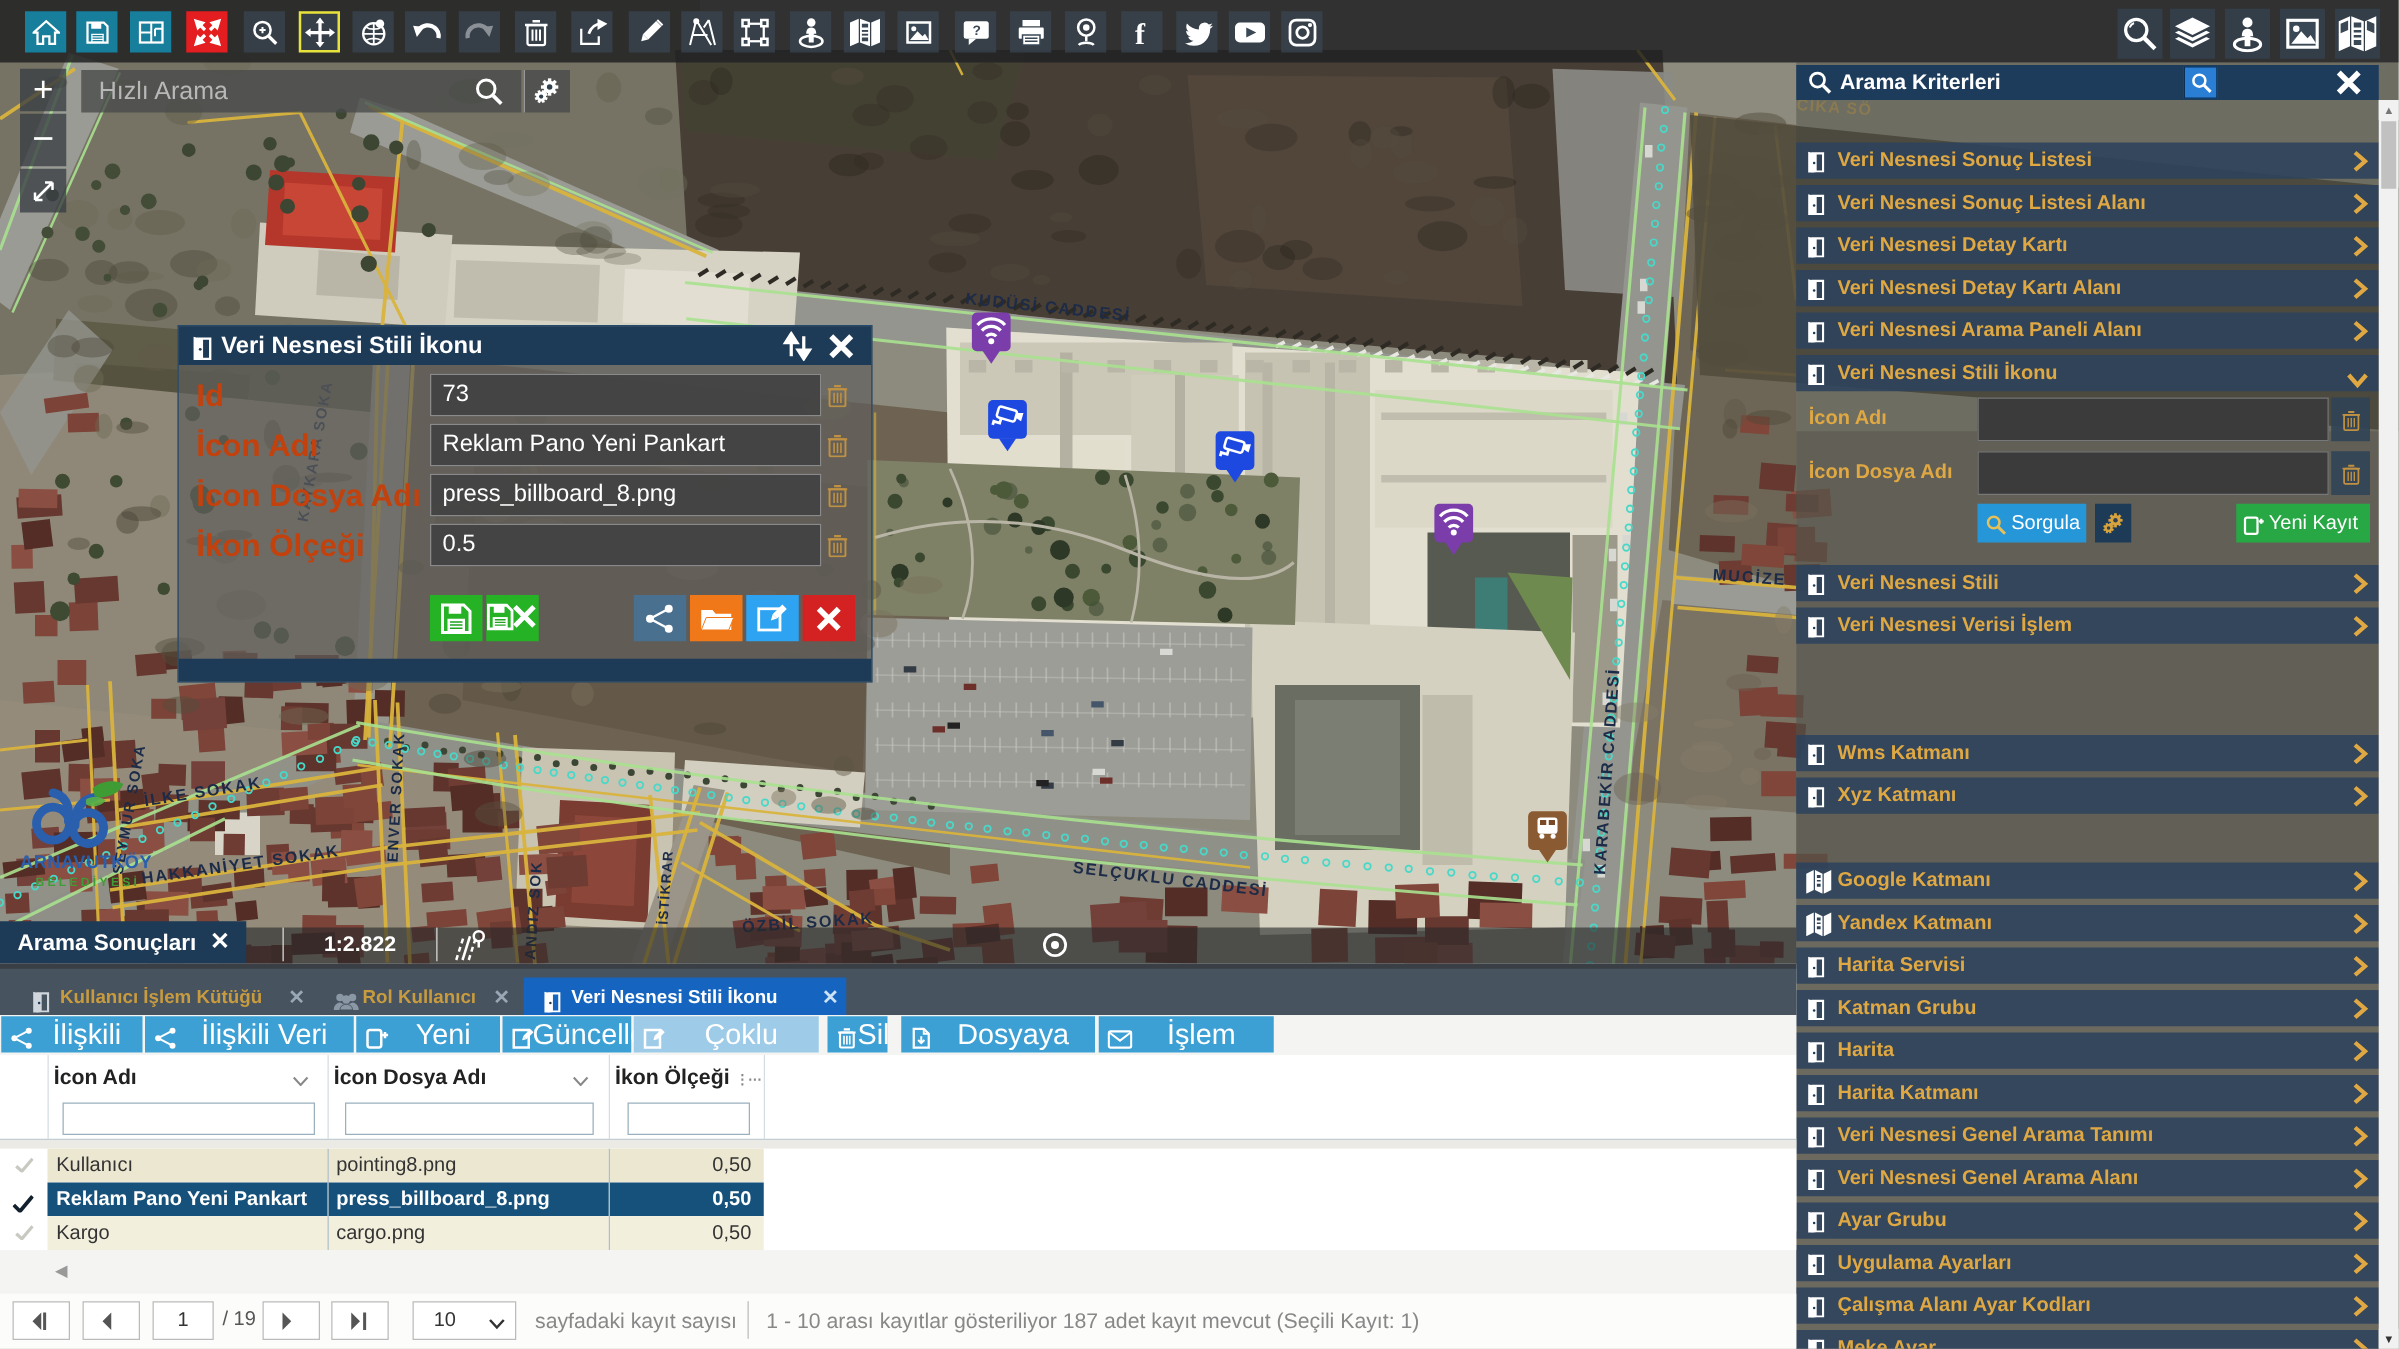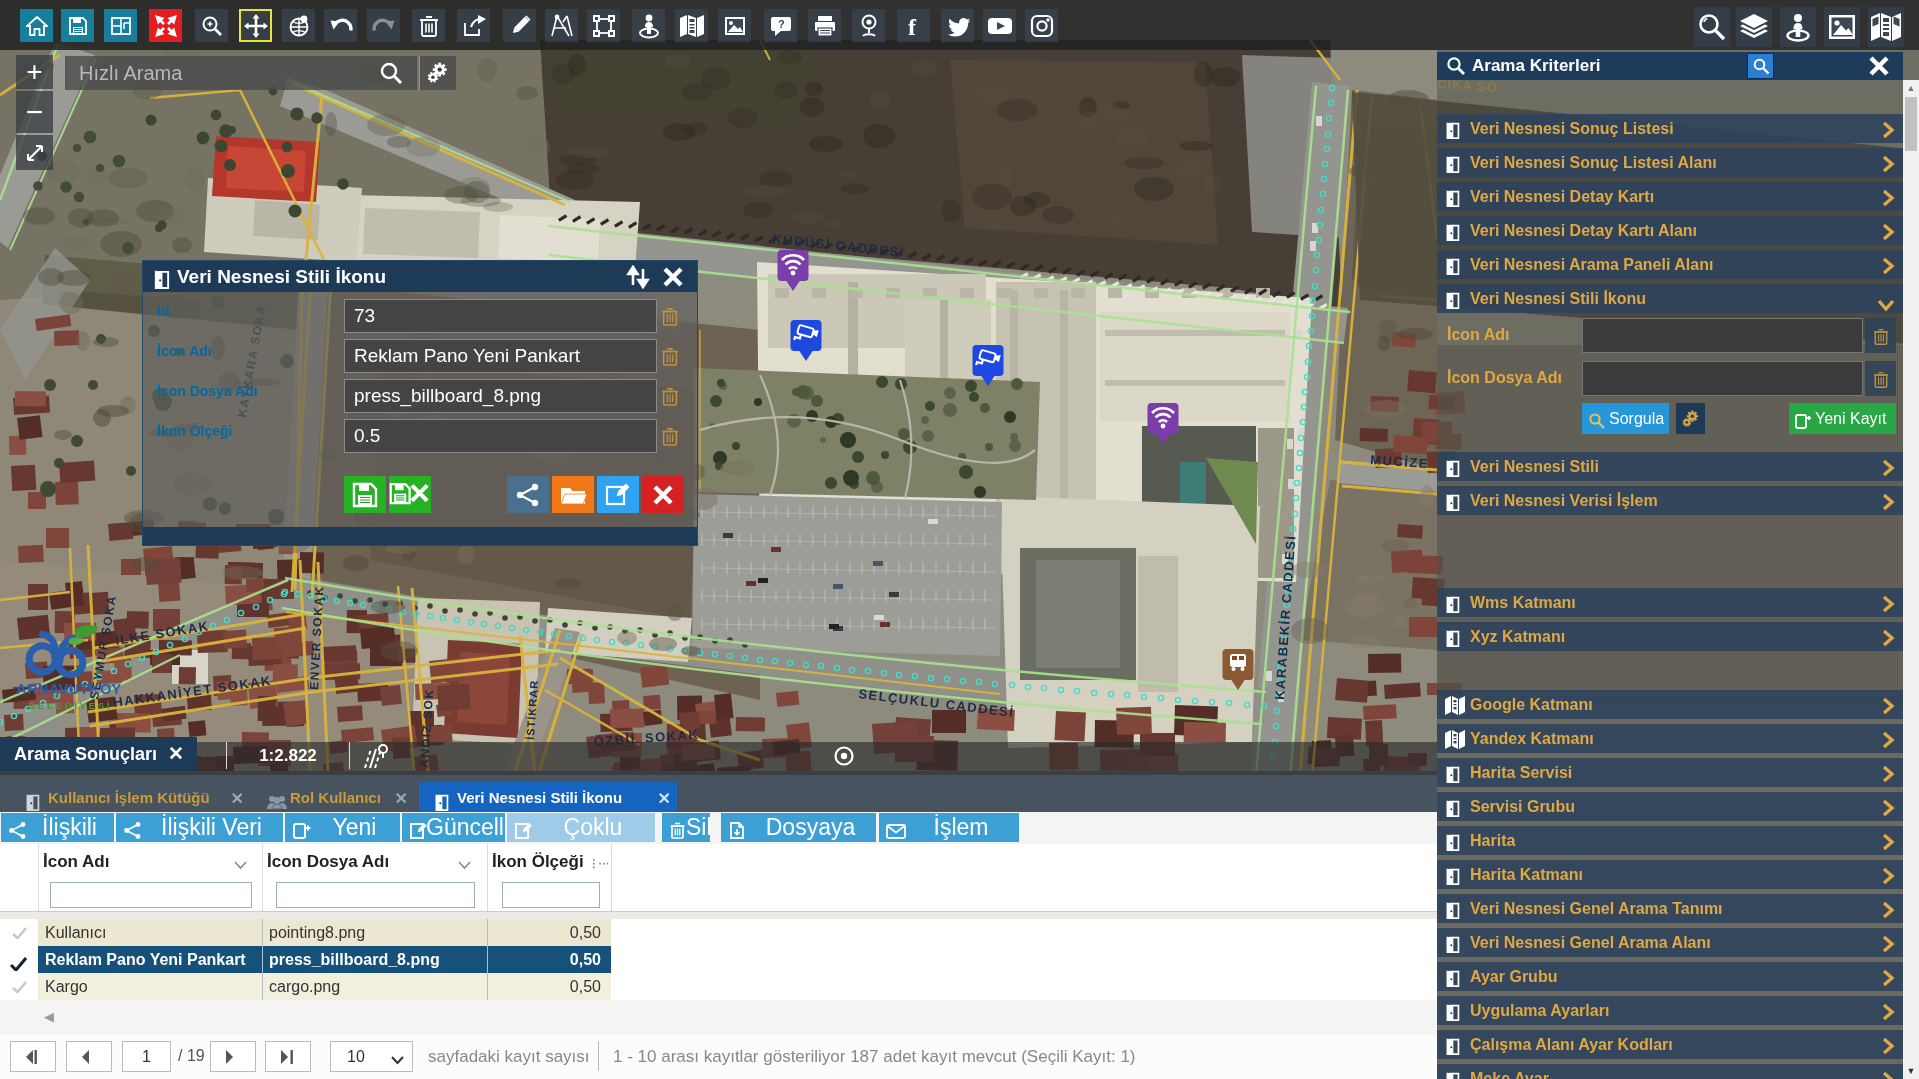--- a/index.html
+++ b/index.html
@@ -17,21 +17,21 @@
 
 .zbox { position:absolute; left:16px; width:37px; background:rgba(56,62,66,0.78); color:#fff; display:flex; align-items:center; justify-content:center; font-size:26px; }
 
 #qsearch { position:absolute; left:65px; top:56px; width:352px; height:34px; background:rgba(72,74,74,0.78); color:#b8b8b8; font-size:20px; line-height:34px; padding-left:14px; }
 #qsgear { position:absolute; left:419px; top:56px; width:37px; height:34px; background:rgba(72,74,74,0.78); border-left:1px solid #999; display:flex; align-items:center; justify-content:center; }
 #qsmag { position:absolute; left:378px; top:60px; }
 
 #dlg { position:absolute; left:142px; top:260px; width:556px; height:286px; background:rgba(96,96,92,0.70); border:1px solid #244a6b; }
 #dlg .title { position:absolute; left:0; top:0; width:100%; height:31px; background:#1d3a57; color:#fff; font-weight:bold; font-size:19px; line-height:31px; padding-left:34px; }
 #dlg .foot { position:absolute; left:0; bottom:0; width:100%; height:18px; background:#1d3a57; }
-.dlbl { position:absolute; left:14px; color:#0369a1; font-weight:bold; font-size:14px; }
+.dlbl { position:absolute; left:14px; color:#c2410c; font-weight:bold; font-size:25px; }
 .dinp { position:absolute; left:201px; width:313px; height:34px; background:rgba(66,66,66,0.92); border:1px solid #8a8a8a; color:#fff; font-size:19px; line-height:32px; padding-left:9px; }
 .dtrash { position:absolute; left:516px; width:22px; height:34px; display:flex; align-items:center; justify-content:center; }
 .dbtn { position:absolute; top:215px; width:42px; height:37px; display:flex; align-items:center; justify-content:center; }
 
 #rpanel { position:absolute; left:1437px; top:52px; width:482px; height:1027px; }
 #rphead { position:absolute; left:0; top:0; width:466px; height:28px; background:#1d3c5c; color:#fff; font-weight:bold; font-size:17px; }
 .prow { position:absolute; left:0; width:466px; height:29px; background:rgba(44,66,92,0.88); color:#dfa843; font-weight:bold; font-size:16px; line-height:29px; }
 .prow .txt { position:absolute; left:33px; top:0; }
 .prow .chev { position:absolute; right:8px; top:5px; }
 .pdoor { position:absolute; left:7px; top:5px; }
@@ -1818,21 +1818,21 @@
           </svg></span>
       </div>
       <div class="prow" style="top:740px">
         <span class="pdoor"><svg width="17" height="17" viewBox="0 0 17 17">
             <g transform="scale(0.85)">
               <path d="M6 2 H17 V19 H6" fill="none" stroke="#fff" stroke-width="2"></path>
               <polygon points="3,0.5 11,2.5 11,19.5 3,21.5" fill="#fff"></polygon>
               <circle cx="8.6" cy="11" r="1.2" fill="#1d3a57"></circle>
             </g>
           </svg></span>
-        <span class="txt">Servisi Grubu</span>
+        <span class="txt">Katman Grubu</span>
         <span class="chev" style="top:5px"><svg width="14" height="18" viewBox="0 0 14 18">
             <path d="M3 2 L11 9 L3 16" stroke="#dfa843" stroke-width="3.4" fill="none"></path>
           </svg></span>
       </div>
       <div class="prow" style="top:774px">
         <span class="pdoor"><svg width="17" height="17" viewBox="0 0 17 17">
             <g transform="scale(0.85)">
               <path d="M6 2 H17 V19 H6" fill="none" stroke="#fff" stroke-width="2"></path>
               <polygon points="3,0.5 11,2.5 11,19.5 3,21.5" fill="#fff"></polygon>
               <circle cx="8.6" cy="11" r="1.2" fill="#1d3a57"></circle>

